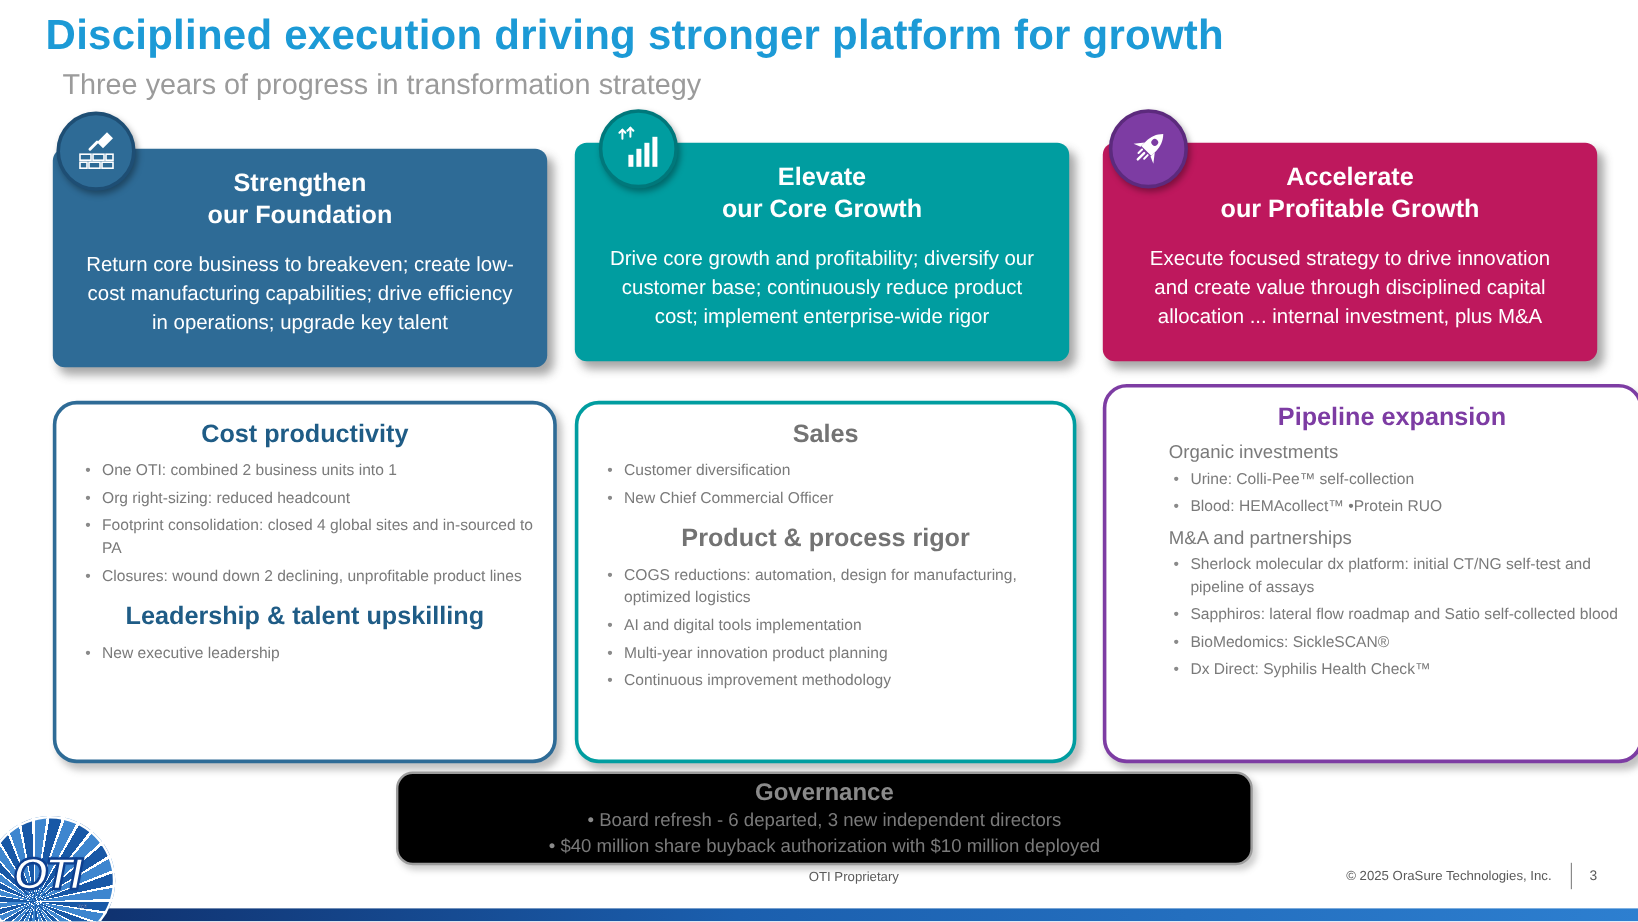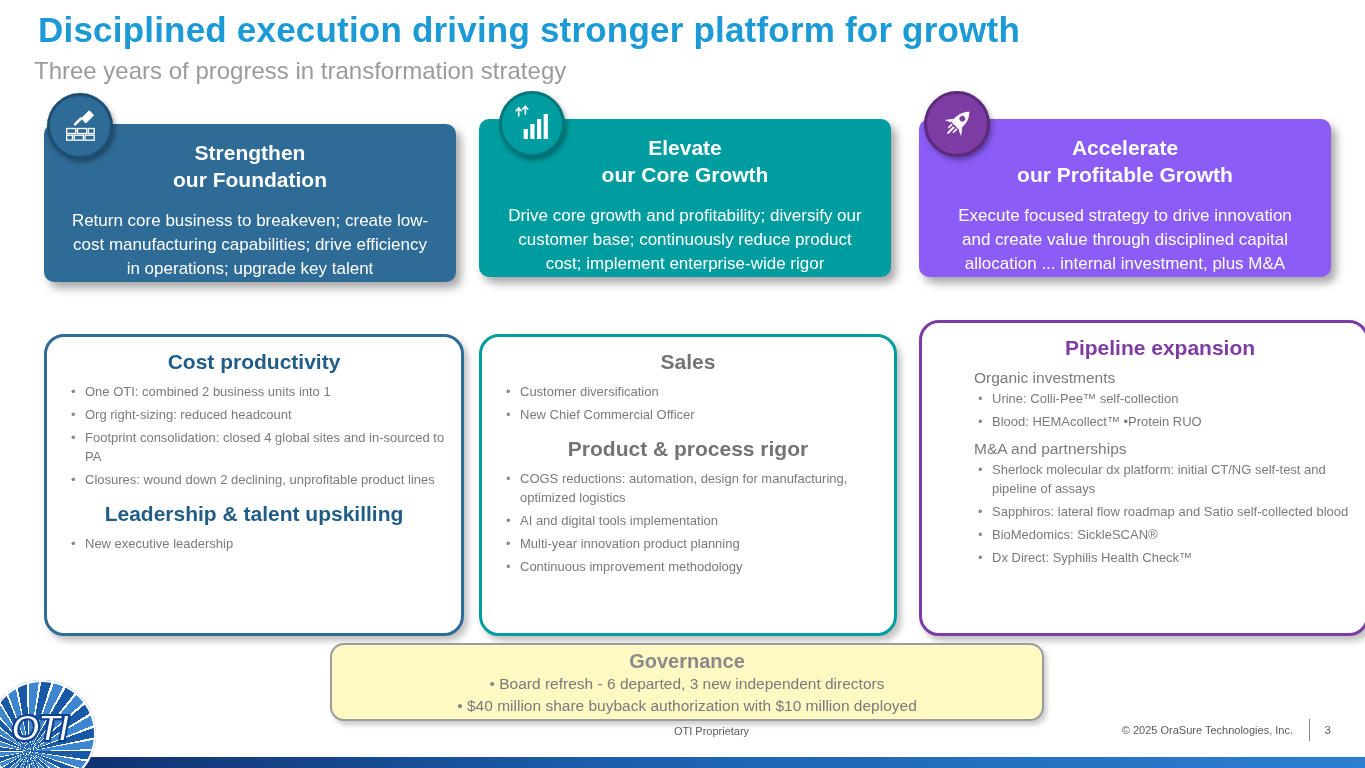--- a/index.html
+++ b/index.html
@@ -7,31 +7,31 @@
     position:relative;width:1365px;height:768px;background:#ffffff;overflow:hidden;
     font-family:"Liberation Sans",sans-serif;
     text-decoration:underline;
   }
   
   .title{
     position:absolute;left:38px;top:10px;margin:0;
     font-size:35px;font-weight:800;color:#1C9AD6;letter-spacing:.2px;white-space:nowrap;
   }
   .subtitle{
-    position:absolute;left:34px;top:57px;margin:0;
+    position:absolute;left:52px;top:57px;margin:0;
     font-size:24px;font-weight:400;color:#9B9B9B;white-space:nowrap;
   }
   
   .pillar{
-    position:absolute;width:412px;height:158px;border-radius:10px;color:#ffffff;
+    position:absolute;width:412px;height:182px;border-radius:10px;color:#ffffff;
     text-align:center;box-shadow:5px 6px 8px rgba(60,60,60,.45);
   }
   #pillar1{left:44px;top:124px;background:#2E6B96;}
   #pillar2{left:479px;top:119px;background:#009DA0;}
-  #pillar3{left:919px;top:119px;background:#8b5cf6;}
+  #pillar3{left:919px;top:119px;background:#be185d;}
   .pillar-title{margin-top:15px;font-size:21px;font-weight:bold;line-height:1.3;}
   .pillar-body{margin:15px 24px 0;font-size:17px;line-height:1.43;}
   
   .badge{
     position:absolute;width:60px;height:60px;border-radius:50%;
     display:flex;align-items:center;justify-content:center;
     box-shadow:2px 3px 5px rgba(0,0,0,.35);z-index:3;
   }
   #badge1{left:47px;top:93px;background:#2E6B96;border:3px solid #1E4E74;}
   #badge2{left:499px;top:91px;background:#009DA0;border:3px solid #00787B;}
@@ -49,21 +49,21 @@
   .h-blue{color:#1F5C86;}
   .h-teal{color:#737373;}
   .h-purple{color:#7D3CA3;}
   .bullets{list-style:none;margin:9px 0 0;padding:0 14px 0 24px;color:#7A7A7A;font-size:13px;line-height:1.4;}
   .bullets li{position:relative;padding-left:14px;margin-bottom:5px;}
   .bullets li::before{content:"•";position:absolute;left:0;color:#8A8A8A;}
   .group-label{color:#7A7A7A;font-size:15.5px;margin:9px 0 3px 20px;}
   #detail3 .bullets{margin-top:3px;}
   
   #governance{
-    position:absolute;left:330px;top:643px;width:710px;height:74px;background:#fef9c3;
+    position:absolute;left:330px;top:643px;width:710px;height:74px;background:#000000;
     border:2.5px solid #9C9C9C;border-radius:14px;box-shadow:3px 4px 5px rgba(90,90,90,.3);
     text-align:center;overflow:hidden;
   }
   .gov-heading{font-size:20px;font-weight:bold;color:#8A8A8A;margin-top:5px;}
   .gov-line{font-size:15.5px;color:#7A7A7A;line-height:1.4;text-align:center;}
   .gov-line::before{content:"•  ";color:#8A8A8A;}
   
   .footer-proprietary{
     position:absolute;left:50%;transform:translateX(-50%);top:725px;
     font-size:11px;color:#5A5A5A;margin-left:29px;

